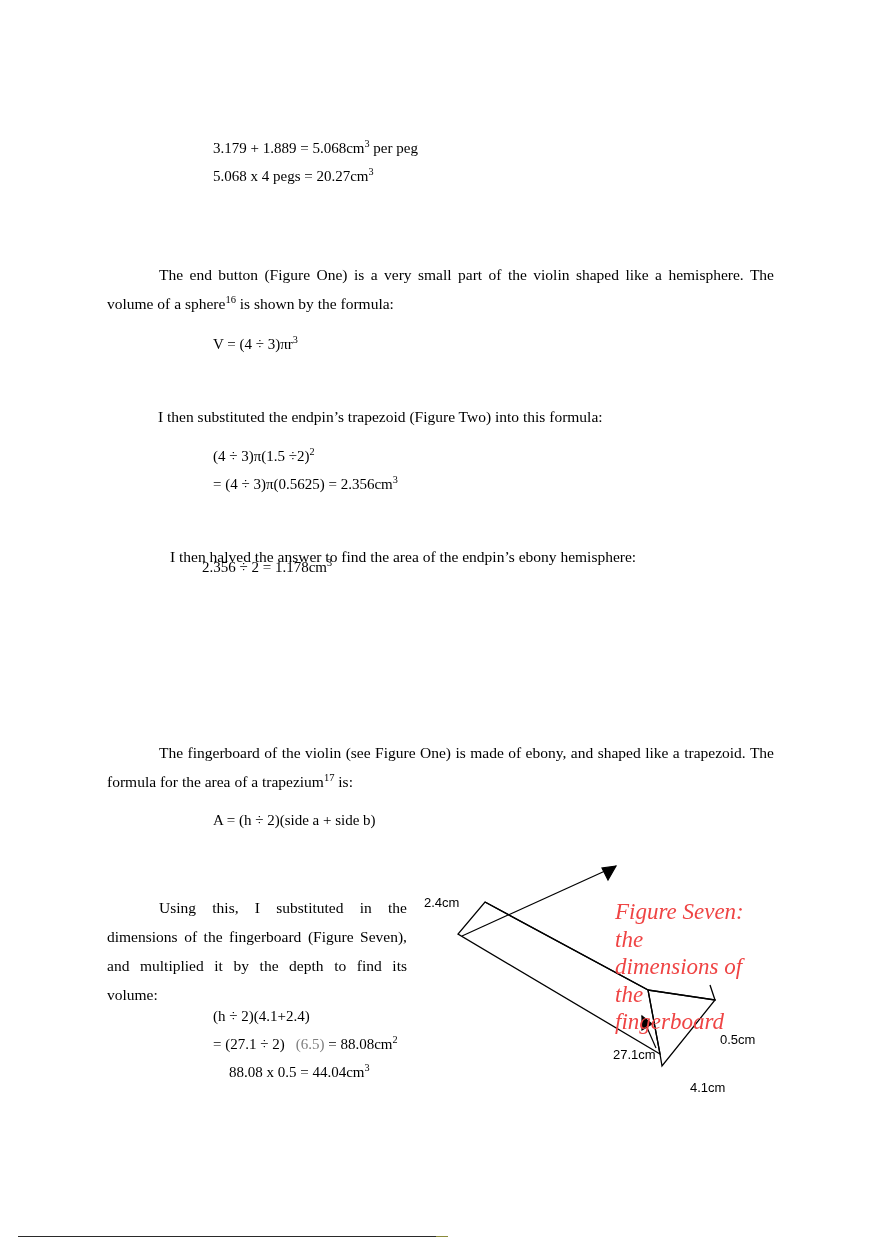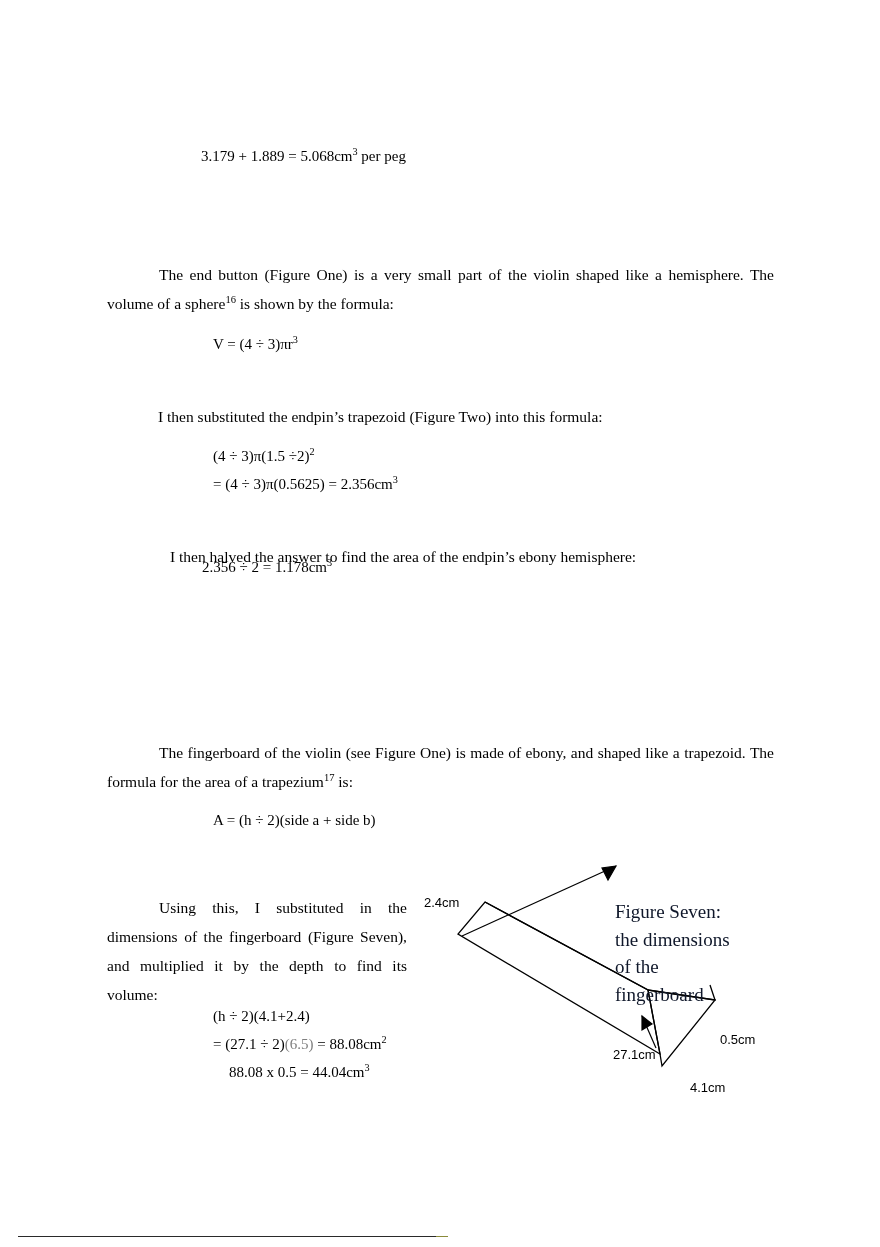--- a/index.html
+++ b/index.html
@@ -35,61 +35,62 @@
     font-family: "Liberation Serif", serif;
     font-size: 15.5px;
     line-height: 29px;
     text-align: justify;
     text-justify: inter-word;
   }
   .para .indent { display: inline-block; width: 52px; }
   sup { font-size: 0.68em; vertical-align: super; line-height: 0; }
 
   
-  #eq-peg-1      { left: 201px; top: 134px; margin-top: 8px; }
+  #eq-peg-1      { left: 213px; top: 134px; }
   #eq-peg-2      { left: 213px; top: 162px; }
 
   #para-endbutton{ left: 107px; top: 244px; width: 667px; }
   #eq-sphere     { left: 213px; top: 330px; }
   #para-subst    { left: 158px; top: 386px; width: 616px; }
   #eq-endpin-1   { left: 213px; top: 442px; }
   #eq-endpin-2   { left: 213px; top: 470px; }
   #para-halved   { left: 158px; top: 526px; width: 616px; margin-left: 12px; }
   #eq-halved     { left: 202px; top: 553px; }
 
   #para-fingerboard { left: 107px; top: 722px; width: 667px; }
   #eq-trapezium  { left: 213px; top: 806px; }
 
   #para-using    { left: 107px; top: 861px; width: 300px; margin-top: 32px; }
 
   #eq-fb-1       { left: 213px; top: 1002px; }
   #eq-fb-2       { left: 213px; top: 1030px; }
   #eq-fb-3       { left: 213px; top: 1058px; margin-left: 16px; }
 
-  .grey { color: #7f7f7f; }
+  .grey { color: #7f7f7f; padding-left: 11px; }
 
   
   #figure-seven {
     position: absolute;
     left: 410px;
     top: 840px;
     width: 420px;
     height: 280px;
   }
   #figure-seven svg { position: absolute; left: 0; top: 0; }
 
   .fig-caption {
     position: absolute;
     left: 205px;
     top: 58px;
     width: 130px;
     font-family: "Liberation Serif", serif;
-    font-size: 19px;
+    font-style: italic;
+    font-size: 23px;
     line-height: 27.5px;
-    color: #0f172a;
+    color: #ef4444;
   }
 
   .dim {
     position: absolute;
     font-family: "Liberation Sans", sans-serif;
     font-size: 13px;
     color: #000;
     white-space: nowrap;
   }
   #dim-24  { left: 14px;  top: 55px; }
@@ -115,20 +116,21 @@
     border-top: 1px solid #8a8a3a;
   }
 </style>
 </head>
 <body>
 
 <div class="page">
 
   <div class="eq" id="eq-peg-1"><span>3.179 + 1.889 = 5.068cm</span><sup>3</sup><span> per peg</span></div>
 
+  <div class="eq" id="eq-peg-2"><span>5.068 x 4 pegs = 20.27cm</span><sup>3</sup></div>
 
   <p class="para" id="para-endbutton"><span class="indent"></span><span>The end button (Figure One) is a very small part of the violin shaped like a hemisphere. The volume of a sphere</span><sup>16</sup><span> is shown by the formula:</span></p>
 
   <div class="eq" id="eq-sphere"><span>V = (4 ÷ 3)πr</span><sup>3</sup></div>
 
   <p class="para" id="para-subst"><span>I then substituted the endpin’s trapezoid (Figure Two) into this formula:</span></p>
 
   <div class="eq" id="eq-endpin-1"><span>(4 ÷ 3)π(1.5  ÷2)</span><sup>2</sup></div>
   <div class="eq" id="eq-endpin-2"><span>= (4 ÷ 3)π(0.5625) = 2.356cm</span><sup>3</sup></div>
 

